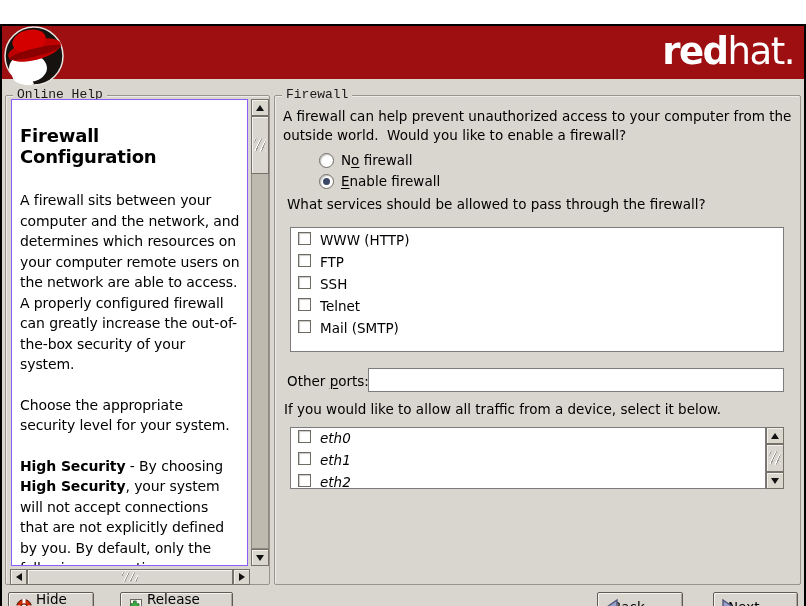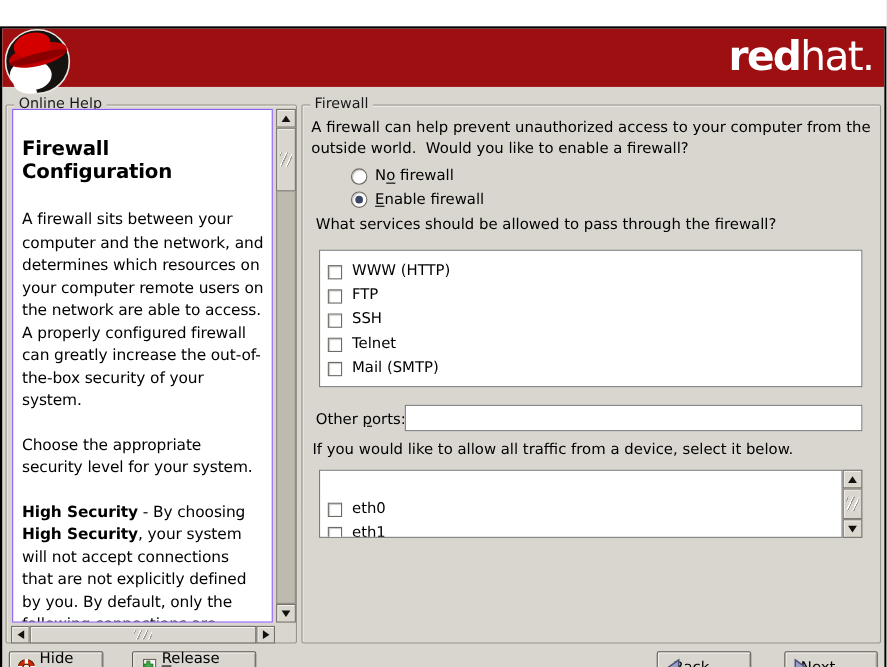--- a/index.html
+++ b/index.html
@@ -12,21 +12,21 @@
   
   #banner{position:absolute;left:0;top:0;right:0;height:53px;background:#9e0f11;}
   #brand{position:absolute;right:10px;top:4px;color:#fff;font-size:37px;letter-spacing:-1.5px;line-height:44px;}
   #brand b{font-weight:bold;}
   #brand span.rest{font-weight:normal;}
   #shadowman{position:absolute;left:2px;top:0;z-index:6;}
   
   .frame{position:absolute;border:1px solid #98948b;border-radius:2px;box-shadow:inset 1px 1px 0 rgba(255,255,255,.55);}
   .frame>.frame-label{
     position:absolute;top:-9px;left:7px;background:#d9d6cf;padding:0 4px;
-    font-size:13px;color:#191919;line-height:16px;
+    font-size:13px;color:#191919;line-height:16px;font-family:Liberation Mono, monospace;
   }
   #help-frame{left:3px;top:69px;width:263px;height:488px;}
   #fw-frame{left:272px;top:69px;width:525px;height:488px;}
   
   #help-view{
     position:absolute;left:5px;top:3px;width:237px;height:467px;box-sizing:border-box;
     background:#fff;border:1px solid #8b5cf6;overflow:hidden;padding:0 7px 0 8px;
   }
   #help-title{font-size:18px;font-weight:bold;letter-spacing:-.2px;margin:25px 0 0 0;}
   .help-p{font-size:14px;line-height:20.5px;margin:20px 0 0 0;letter-spacing:-.1px;}
@@ -76,22 +76,22 @@
     width:13px;height:13px;border-radius:50%;background:#fff;border:1px solid #6f6b63;
     box-shadow:inset 1px 1px 1px rgba(0,0,0,.25);position:relative;flex:0 0 auto;
   }
   .radio.selected::after{
     content:"";position:absolute;left:3px;top:3px;width:7px;height:7px;border-radius:50%;background:#3c4766;
   }
   .listbox{
     position:absolute;box-sizing:border-box;background:#fff;border:1px solid #7c7c7c;overflow:hidden;
   }
   #services-box{left:15px;top:131px;width:494px;height:125px;padding-top:4px;}
-  #devices-box{left:15px;top:331px;width:476px;height:62px;padding-top:20px;}
-  .check-row{height:22px;display:flex;align-items:flex-end;padding-left:7px;gap:9px;cursor:default;}
+  #devices-box{left:15px;top:331px;width:476px;height:62px;padding-top:2px;font-style:italic;}
+  .check-row{height:22px;display:flex;align-items:flex-start;padding-left:7px;gap:9px;cursor:default;}
   .checkbox{
     width:13px;height:13px;box-sizing:border-box;background:#fff;border:1px solid #6f6b63;
     box-shadow:inset 1px 1px 1px rgba(0,0,0,.22);flex:0 0 auto;
   }
   .u{text-decoration:underline;text-underline-offset:2px;}
   #other-ports-label{left:12px;top:277px;}
   #other-ports-input{
     position:absolute;left:93px;top:272px;width:416px;height:24px;box-sizing:border-box;
     background:#fff;border:1px solid #7c7c7c;font:inherit;padding:0 4px;outline:none;
   }

